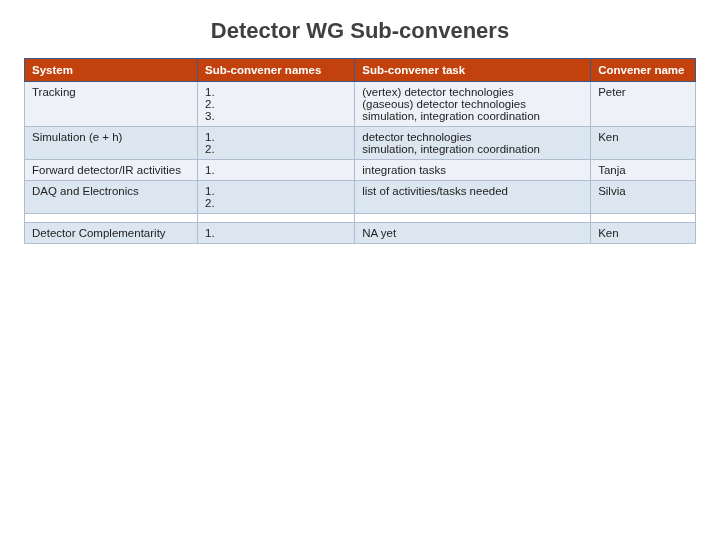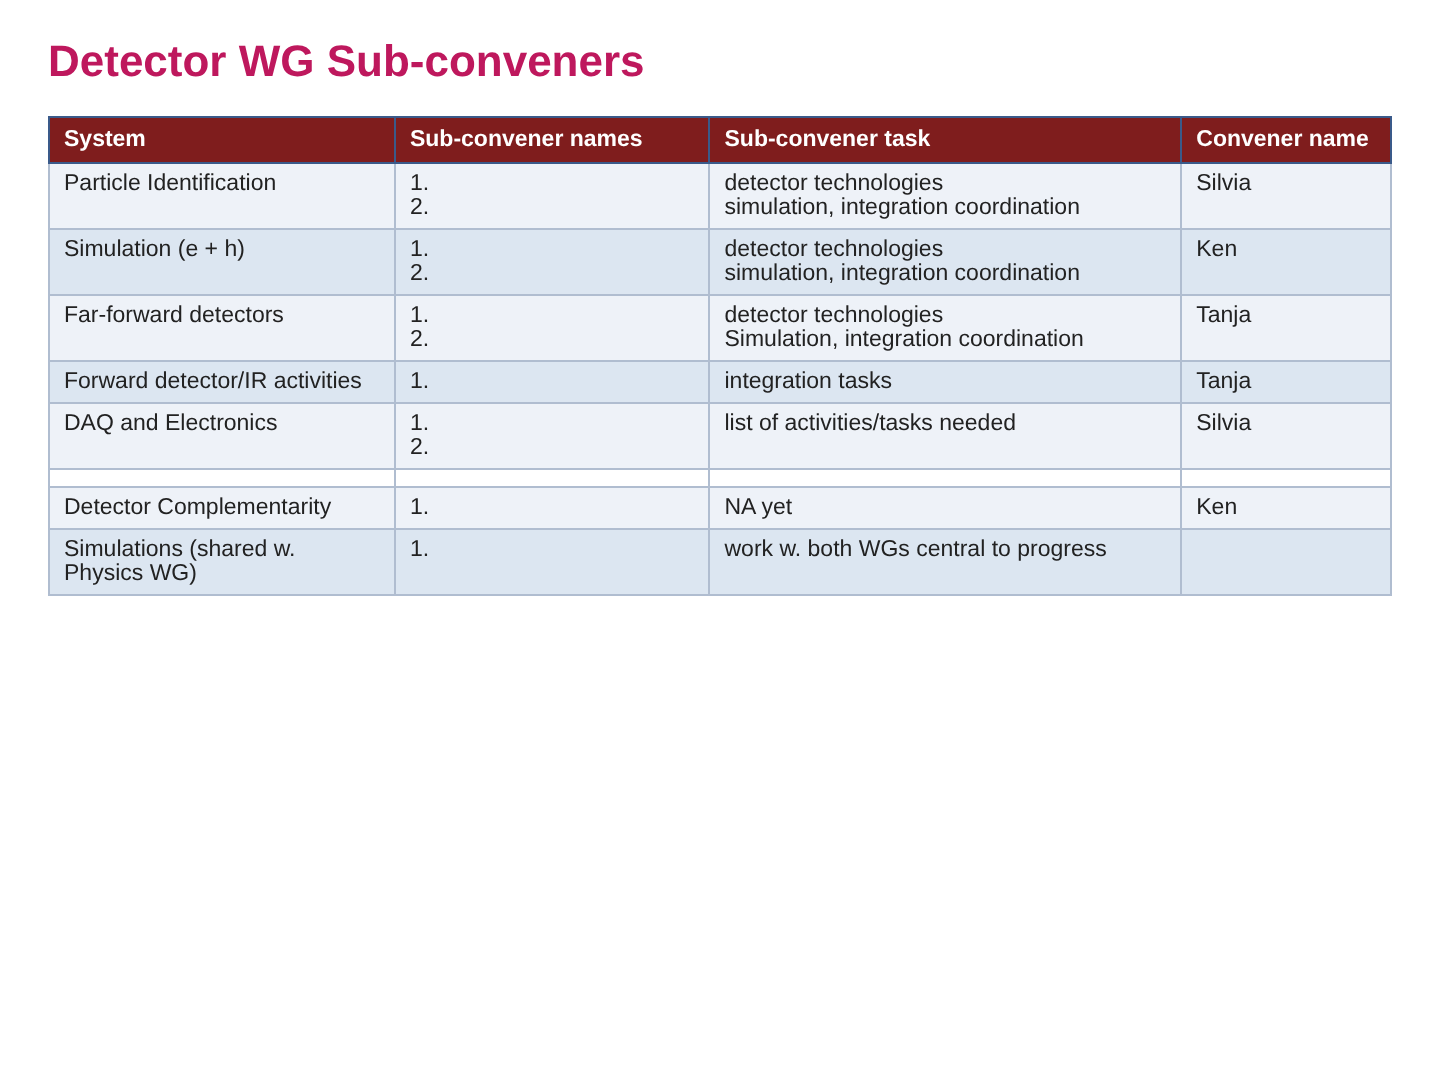--- a/index.html
+++ b/index.html
@@ -4,32 +4,33 @@
   <style>
     * { box-sizing: border-box; margin: 0; padding: 0; }
     body {
       font-family: Arial, sans-serif;
       background: #fff;
       width: 720px;
       min-height: 540px;
       padding: 18px 24px;
     }
     h1 {
+      text-align: center;
       font-size: 22px;
       font-weight: bold;
       margin-bottom: 14px;
-      color: #be185d;
+      color: #404040;
     }
     table {
       width: 100%;
       border-collapse: collapse;
       font-size: 11.5px;
     }
     thead tr {
-      background: #7f1d1d;
+      background: #c2410c;
       color: #fff;
     }
     thead th {
       padding: 5px 7px;
       text-align: left;
       font-weight: bold;
       border: 1px solid #3a5a8a;
     }
     tbody tr:nth-child(even) {
       background: #dce6f1;
@@ -59,37 +60,31 @@
 <table>
   <thead>
     <tr>
       <th class="col-system">System</th>
       <th class="col-subnames">Sub-convener names</th>
       <th class="col-subtask">Sub-convener task</th>
       <th class="col-convener">Convener name</th>
     </tr>
   </thead>
   <tbody id="table-body">
-      <tr>
-        <td>Particle Identification</td>
-        <td>1.<br>2.</td>
-        <td>detector technologies<br>simulation, integration coordination</td>
-        <td>Silvia</td>
+  <tr>
+        <td>Tracking</td>
+        <td>1.<br>2.<br>3.</td>
+        <td>(vertex) detector technologies<br>(gaseous) detector technologies<br>simulation, integration coordination</td>
+        <td>Peter</td>
       </tr>
       <tr>
         <td>Simulation (e + h)</td>
         <td>1.<br>2.</td>
         <td>detector technologies<br>simulation, integration coordination</td>
         <td>Ken</td>
-      </tr>
-      <tr>
-        <td>Far-forward detectors</td>
-        <td>1.<br>2.</td>
-        <td>detector technologies<br>Simulation, integration coordination</td>
-        <td>Tanja</td>
       </tr>
       <tr>
         <td>Forward detector/IR activities</td>
         <td>1.</td>
         <td>integration tasks</td>
         <td>Tanja</td>
       </tr>
       <tr>
         <td>DAQ and Electronics</td>
         <td>1.<br>2.</td>
@@ -101,20 +96,14 @@
         <td></td>
         <td></td>
         <td></td>
       </tr>
       <tr>
         <td>Detector Complementarity</td>
         <td>1.</td>
         <td>NA yet</td>
         <td>Ken</td>
       </tr>
-      <tr>
-        <td>Simulations (shared w. Physics WG)</td>
-        <td>1.</td>
-        <td>work w. both WGs central to progress</td>
-        <td></td>
-      </tr>
     </tbody>
 </table>
 
 </body></html>

